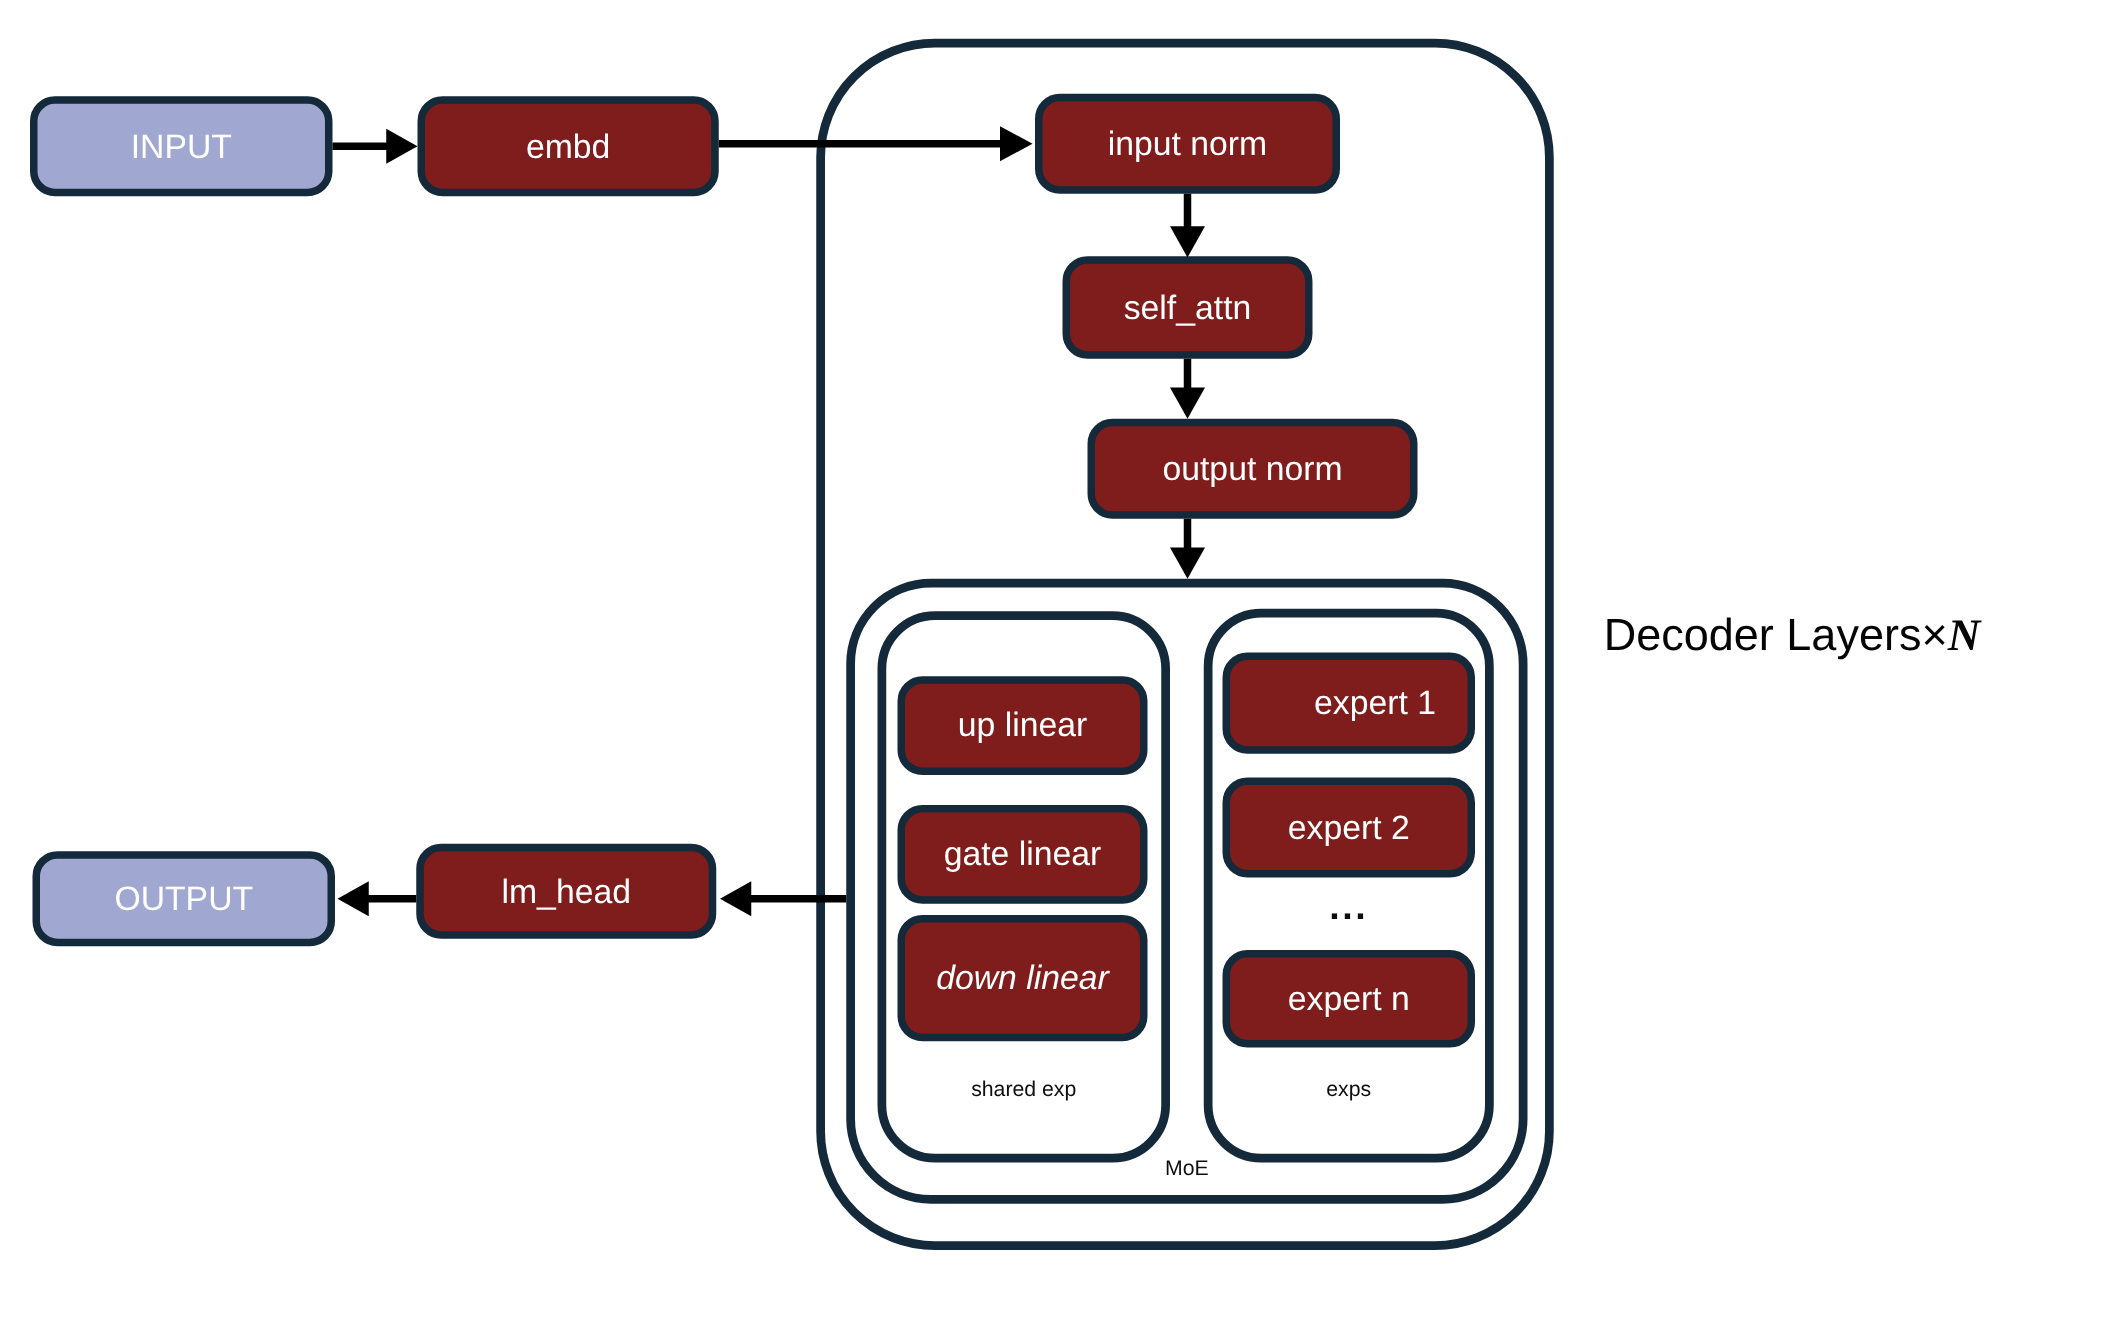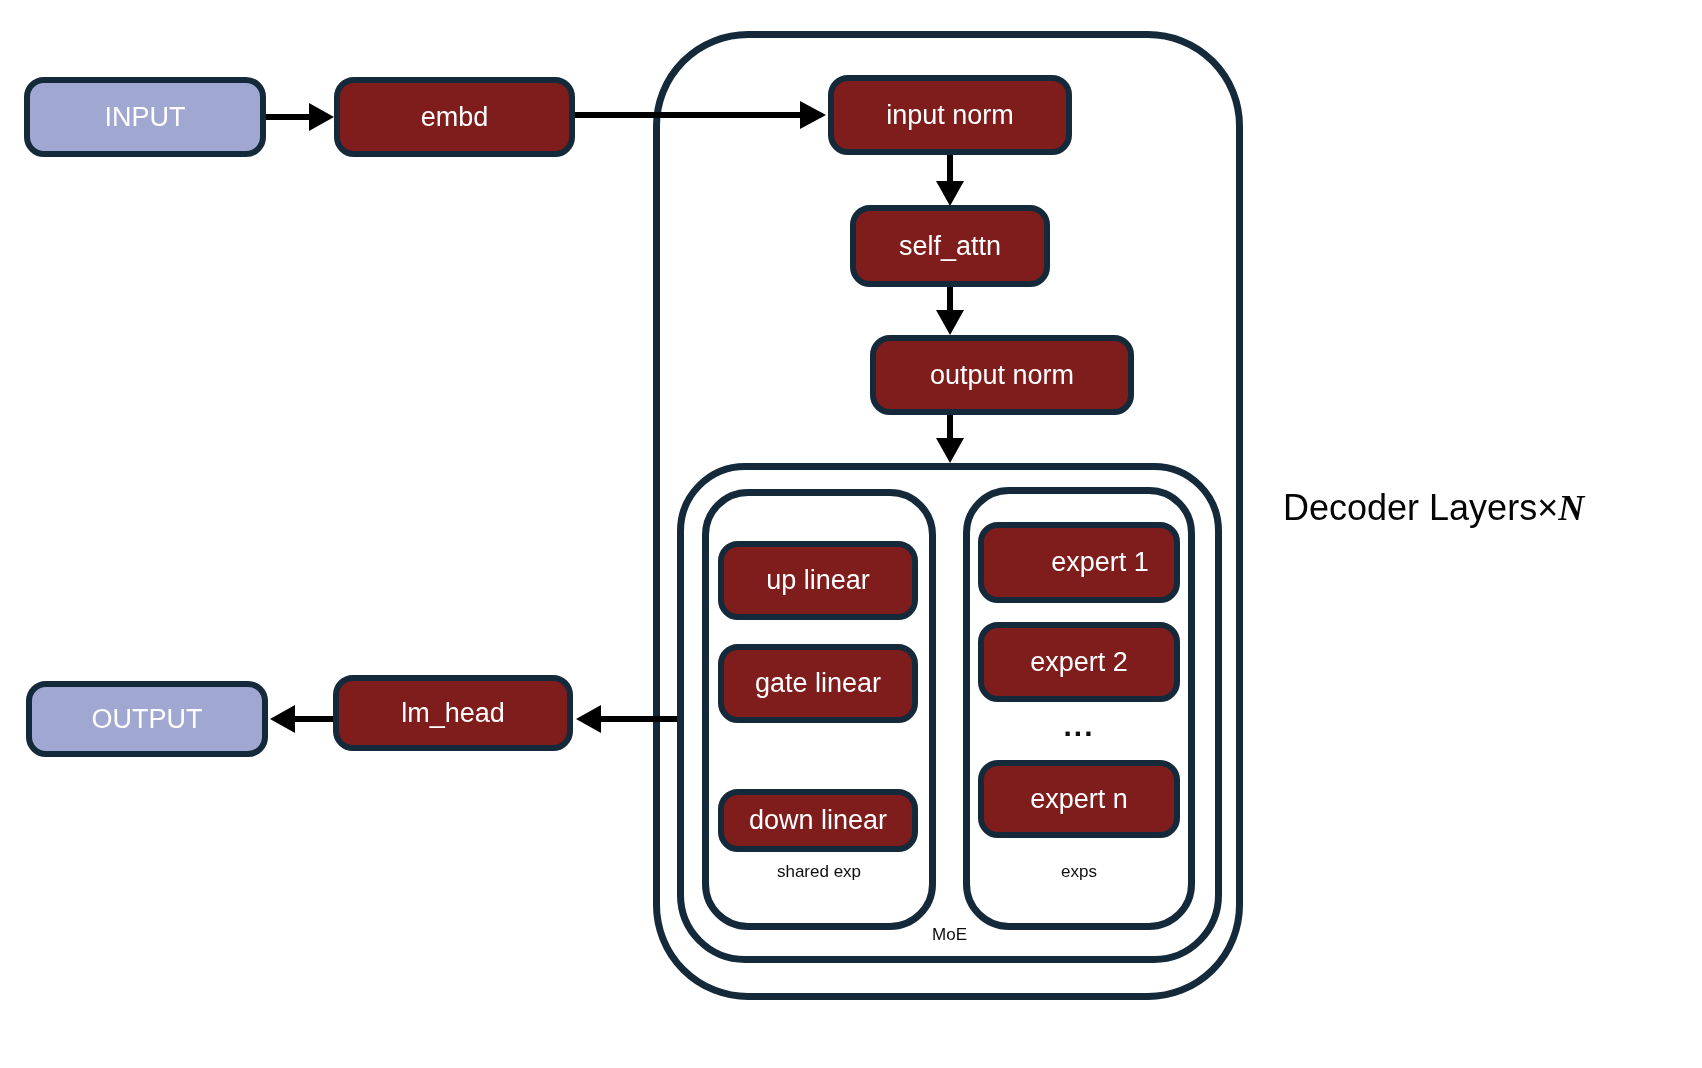--- a/index.html
+++ b/index.html
@@ -56,21 +56,21 @@
   .node.io    { background: #a0a7d1; }
   .node.block { background: #7f1d1d; }
 
   #node-input       { left: 24px;  top: 77px;  width: 242px; height: 80px; }
   #node-embd        { left: 334px; top: 77px;  width: 241px; height: 80px; }
   #node-input-norm  { left: 828px; top: 75px;  width: 244px; height: 80px; }
   #node-self-attn   { left: 850px; top: 205px; width: 200px; height: 82px; }
   #node-output-norm { left: 870px; top: 335px; width: 264px; height: 80px; }
   #node-up-linear   { left: 718px; top: 541px; width: 200px; height: 79px; }
   #node-gate-linear { left: 718px; top: 644px; width: 200px; height: 79px; }
-  #node-down-linear { left: 718px; top: 789px; width: 200px; height: 63px; }
+  #node-down-linear { left: 718px; top: 732px; width: 200px; height: 101px; font-style: italic; }
   #node-expert-1    { left: 978px; top: 522px; width: 202px; height: 81px; padding-left: 42px; }
   #node-expert-2    { left: 978px; top: 622px; width: 202px; height: 80px; }
   #node-expert-n    { left: 978px; top: 760px; width: 202px; height: 78px; }
   #node-output      { left: 26px;  top: 681px; width: 242px; height: 76px; }
   #node-lm-head     { left: 333px; top: 675px; width: 240px; height: 76px; }
 
   #experts-ellipsis {
     position: absolute;
     left: 978px; top: 706px;
     width: 202px; height: 40px;

